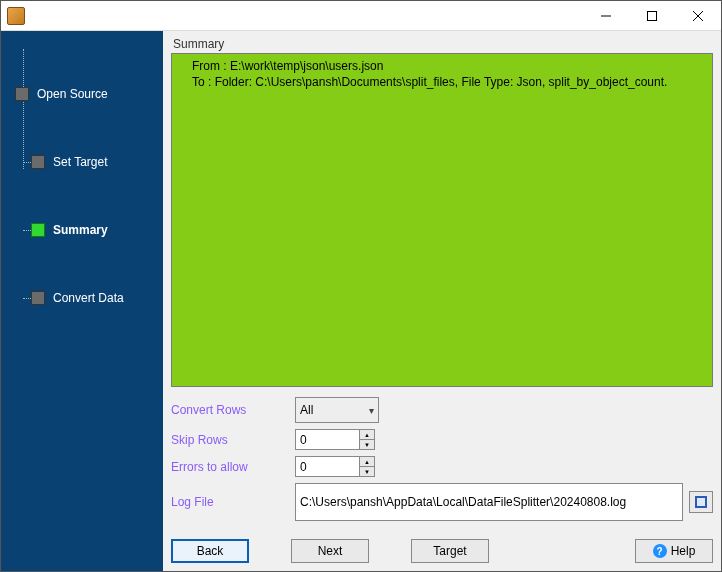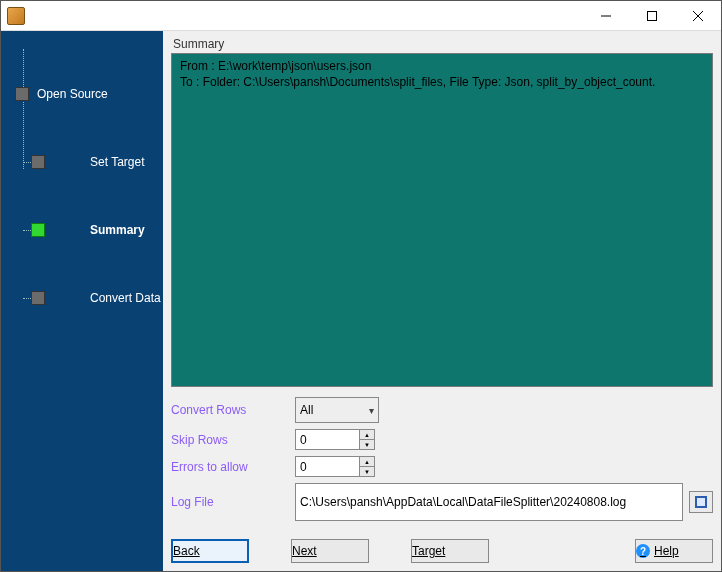--- a/index.html
+++ b/index.html
@@ -76,44 +76,44 @@
     position: absolute;
     left: 22px; top: 15px;
   }
   .step .box {
     width: 14px; height: 14px;
     background: #6b6b6b;
     border: 1px solid #333;
     margin-right: 8px;
     z-index: 1;
   }
-  .step.sub { padding-left: 30px; gap: 37px; }
+  .step.sub { padding-left: 30px; }
   .step.active .box {
     background: #31d931;
     border-color: #0a7f0a;
   }
   .step.active .label { font-weight: bold; }
   .step .label { color: #fff; font-size: 12px; }
   .content {
     flex: 1;
     display: flex;
     flex-direction: column;
     padding: 6px 8px 8px 8px;
     background: #f0f0f0;
   }
   .group-label {
     font-size: 12px;
     color: #333;
     margin: 0 0 2px 2px;
   }
   .summary-box {
     flex: 1;
-    background: #0f766e;
+    background: #84cc16;
     border: 1px solid #7a7a7a;
-    padding: 4px 8px;
+    padding: 4px 20px;
     font-size: 12px;
     line-height: 1.35;
     color: #000;
     overflow: auto;
   }
   .form {
     margin-top: 10px;
   }
   .row {
     display: flex;
@@ -195,24 +195,23 @@
     align-items: center;
     margin-top: 12px;
   }
   .btn {
     width: 78px;
     height: 24px;
     border: 1px solid #888;
     background: #e9e9e9;
     display: flex;
     align-items: center;
-    justify-content: flex-start;
+    justify-content: center;
     font-size: 12px;
     margin-right: 42px;
-    text-decoration: underline;
   }
   .btn.primary {
     border: 2px solid #0a5fb4;
     background: #eaf2fb;
   }
   .spacer { flex: 1; }
   .btn.help {
     margin-right: 0;
   }
   .help-icon {

